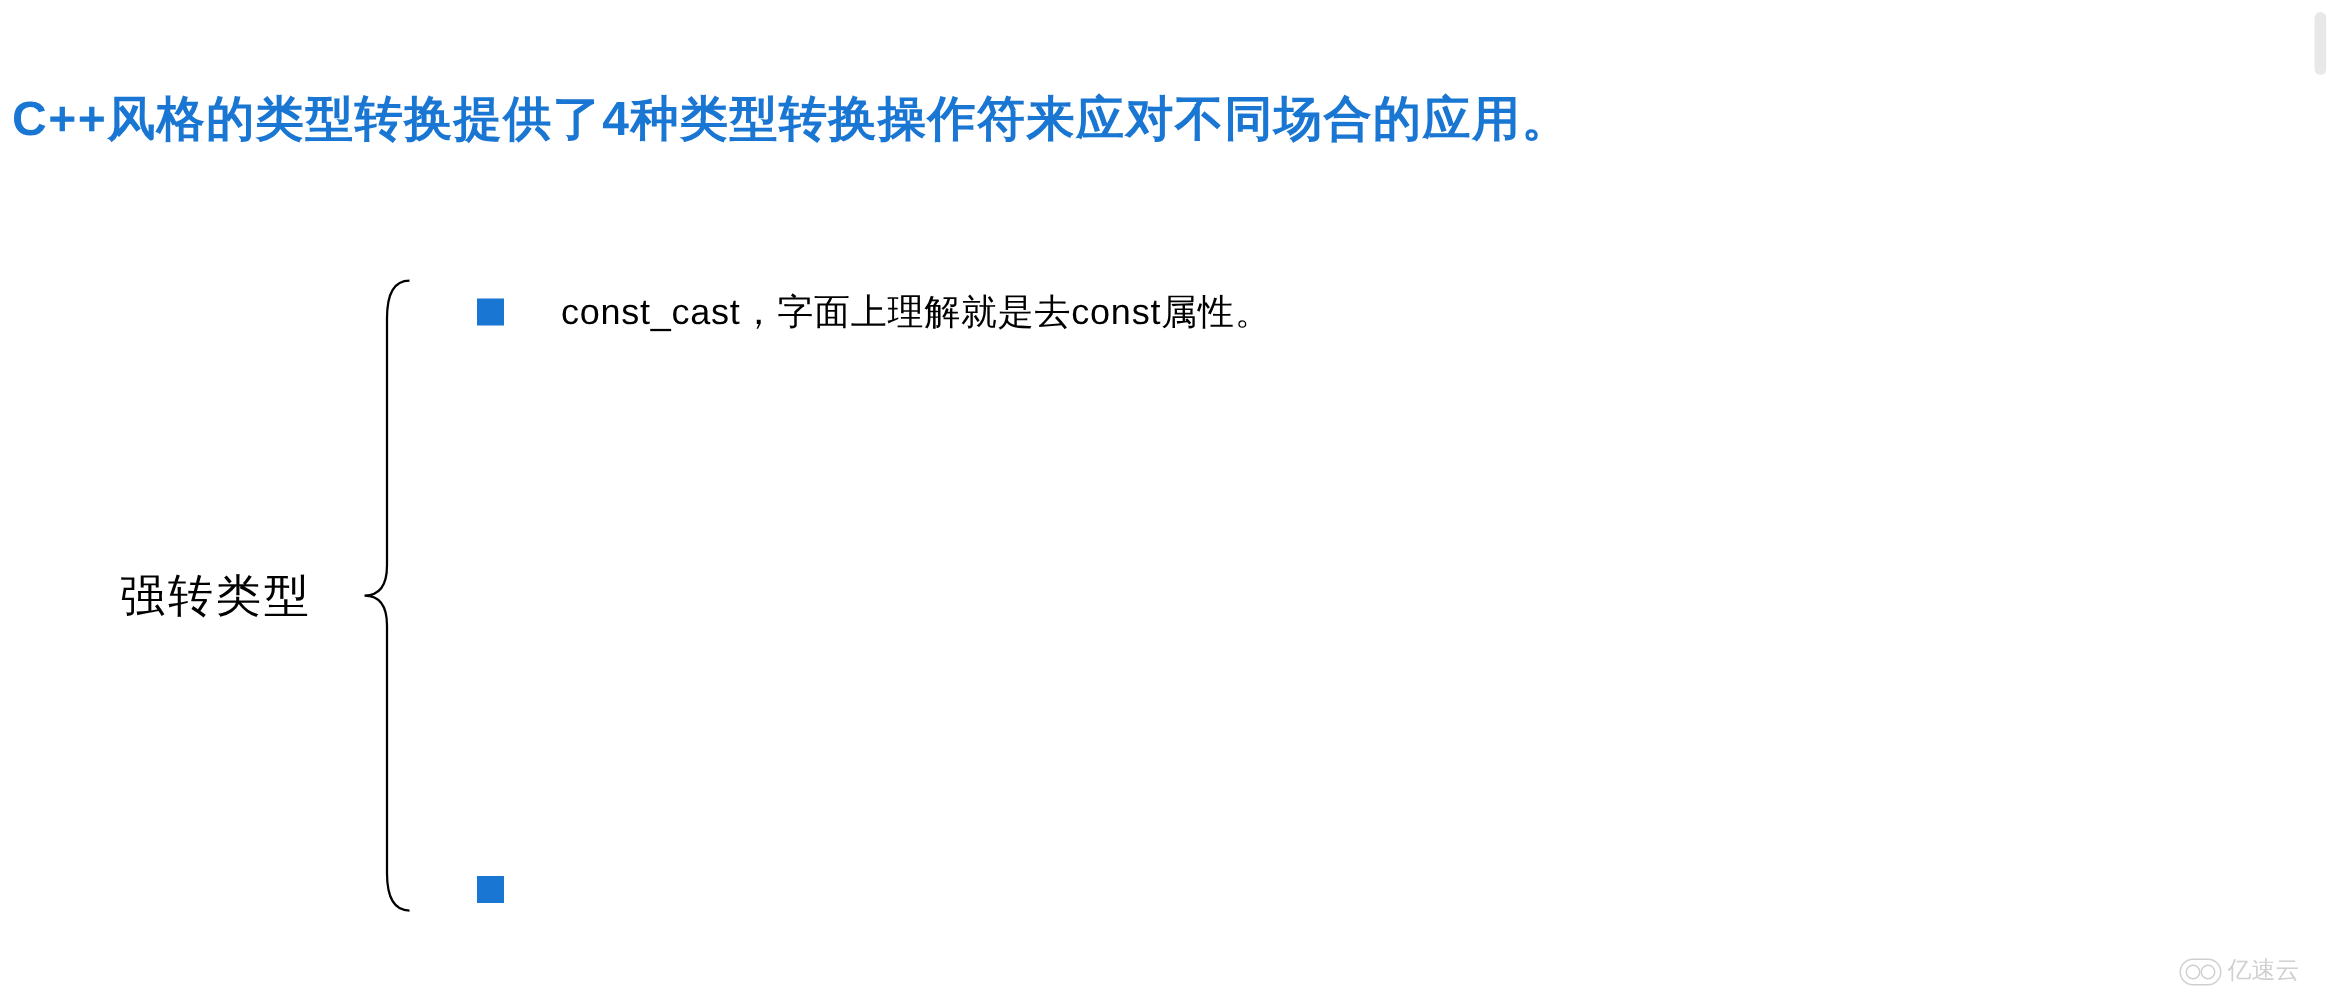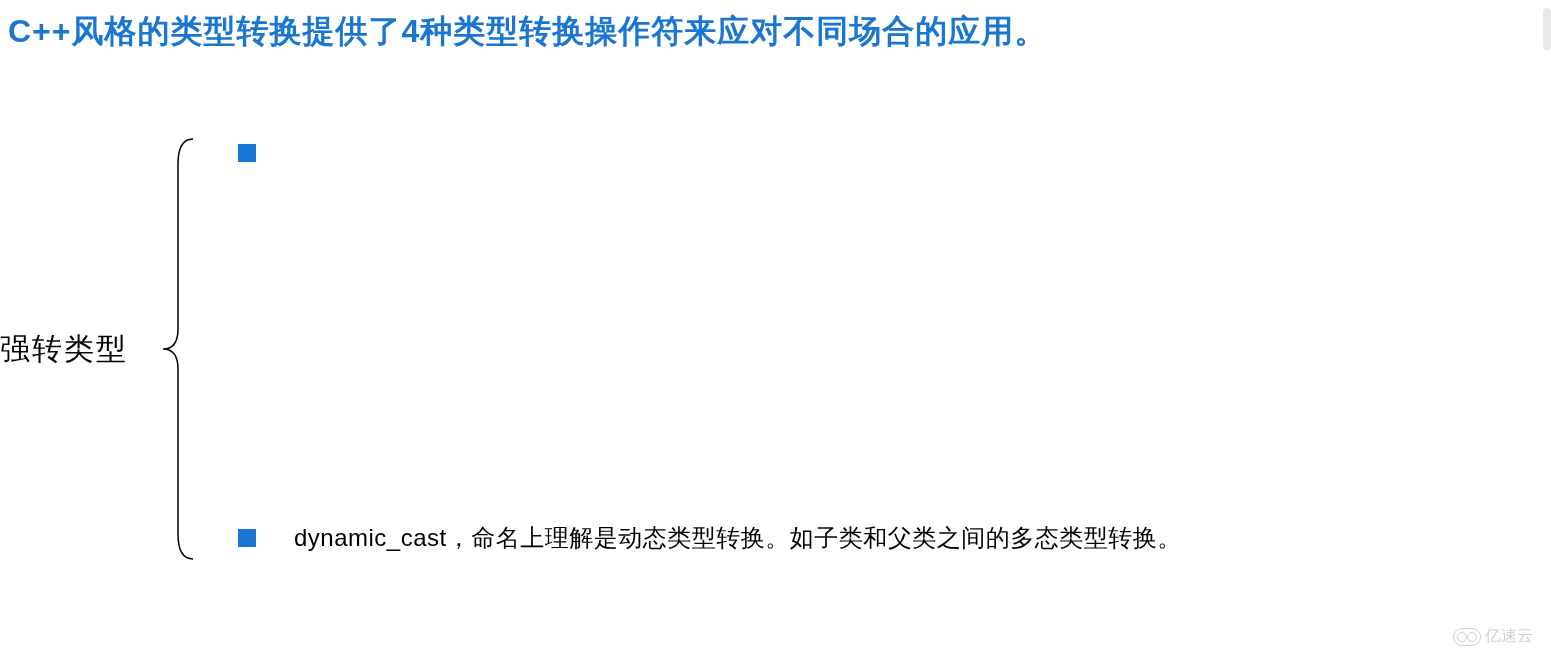--- a/index.html
+++ b/index.html
@@ -14,30 +14,32 @@
       height: 662px;
       position: relative;
       overflow: hidden;
     }
     .title {
       color: #1976d2;
       font-size: 32px;
       font-weight: bold;
       padding: 10px 0 0 8px;
       letter-spacing: 1px;
+      margin-top: 48px;
     }
     .content-wrapper {
       position: relative;
       margin-top: 80px;
       display: flex;
       align-items: center;
     }
     .label {
       font-size: 30px;
       color: #000;
+      margin-left: 80px;
       margin-right: 30px;
       letter-spacing: 2px;
     }
     .brace {
       position: relative;
       width: 40px;
       height: 430px;
     }
     .brace svg {
       width: 100%;
@@ -71,21 +73,21 @@
       position: relative;
       top: -3px;
       font-size: 16px;
       display: inline-block;
       width: 0;
       overflow: visible;
     }
     .watermark {
       position: absolute;
       right: 18px;
-      bottom: 15px;
+      bottom: 4px;
       color: #d0d0d0;
       font-size: 16px;
       display: flex;
       align-items: center;
       gap: 4px;
     }
     .watermark-icon {
       width: 28px;
       height: 18px;
       border: 1.8px solid #d0d0d0;
@@ -124,24 +126,24 @@
 
   <div class="brace">
     <svg viewBox="0 0 40 430" preserveAspectRatio="none">
       <path d="M 35 5 Q 20 5 20 30 L 20 195 Q 20 215 5 215 Q 20 215 20 235 L 20 400 Q 20 425 35 425" fill="none" stroke="#000" stroke-width="1.5"></path>
     </svg>
   </div>
 
   <div class="items">
     <div class="item">
       <span class="bullet"></span>
+      <span class="item-text">const_cast，字面上理解就是去const属性。</span>
     </div>
     <div class="item">
       <span class="bullet"></span>
-      <span class="item-text">dynamic_cast，命名上理解是动态类型转换。如子类和父类之间的多态类型转换。</span>
     </div>
   </div>
 </div>
 
 <div class="scroll-edge"></div>
 
 <div class="watermark">
   <span class="watermark-icon"></span>
   <span>亿速云</span>
 </div>

